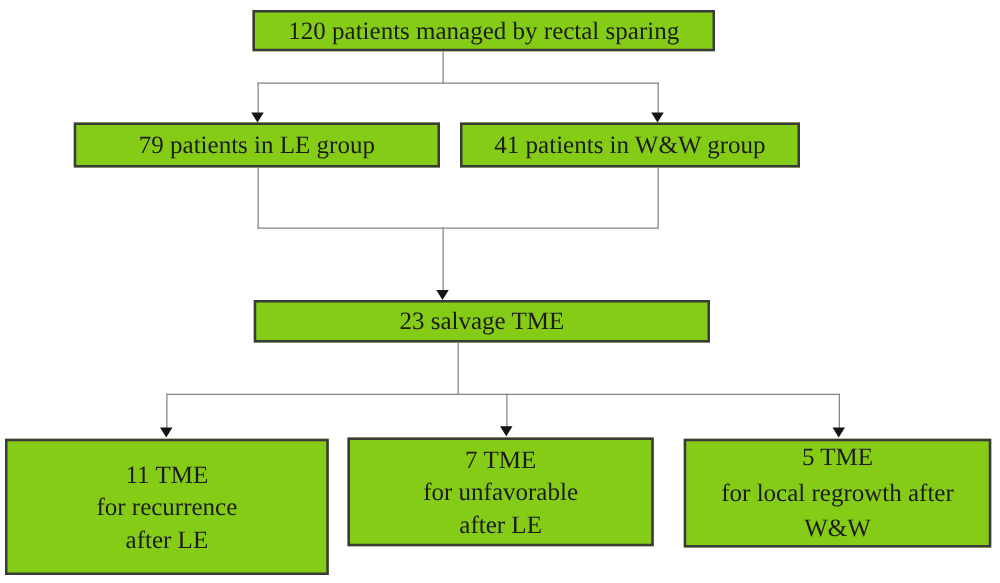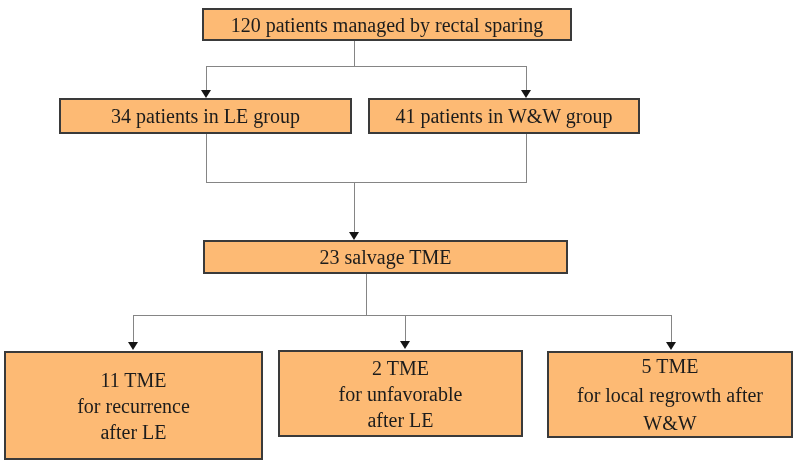--- a/index.html
+++ b/index.html
@@ -13,21 +13,21 @@
     height: 466px;
     background: #ffffff;
     font-family: "Liberation Serif", "DejaVu Serif", serif;
     color: #1c1c1c;
     overflow: hidden;
   }
   .node {
     position: absolute;
     box-sizing: border-box;
     border: 2px solid #3a3a3a;
-    background: #fdba74;
+    background: #84cc16;
     display: flex;
     flex-direction: column;
     align-items: center;
     justify-content: center;
     text-align: center;
     font-size: 20px;
     line-height: 26px;
     padding: 0 4px;
   }
   .node .nline { display: block; }
@@ -53,39 +53,39 @@
 </head>
 <body>
 
 <div class="canvas">
 
   <div class="node" style="left:202px; top:8px; width:370px; height:33px;">
     <span class="nline">120 patients managed by rectal sparing</span>
   </div>
 
   <div class="node" style="left:59px; top:98px; width:293px; height:36px;">
-    <span class="nline">34 patients in LE group</span>
+    <span class="nline">79 patients in LE group</span>
   </div>
 
   <div class="node" style="left:368px; top:98px; width:272px; height:36px;">
     <span class="nline">41 patients in W&amp;W group</span>
   </div>
 
   <div class="node" style="left:203px; top:240px; width:365px; height:34px;">
     <span class="nline">23 salvage TME</span>
   </div>
 
   <div class="node" style="left:4px; top:351px; width:259px; height:109px;">
     <span class="nline">11 TME</span>
     <span class="nline">for recurrence</span>
     <span class="nline">after LE</span>
   </div>
 
   <div class="node" style="left:278px; top:350px; width:245px; height:87px;">
-    <span class="nline">2 TME</span>
+    <span class="nline">7 TME</span>
     <span class="nline">for unfavorable</span>
     <span class="nline">after LE</span>
   </div>
 
   <div class="node" style="left:547px; top:351px; width:246px; height:87px;justify-content:space-between;">
     <span class="nline">5 TME</span>
     <span class="nline">for local regrowth after</span>
     <span class="nline">W&amp;W</span>
   </div>
 

